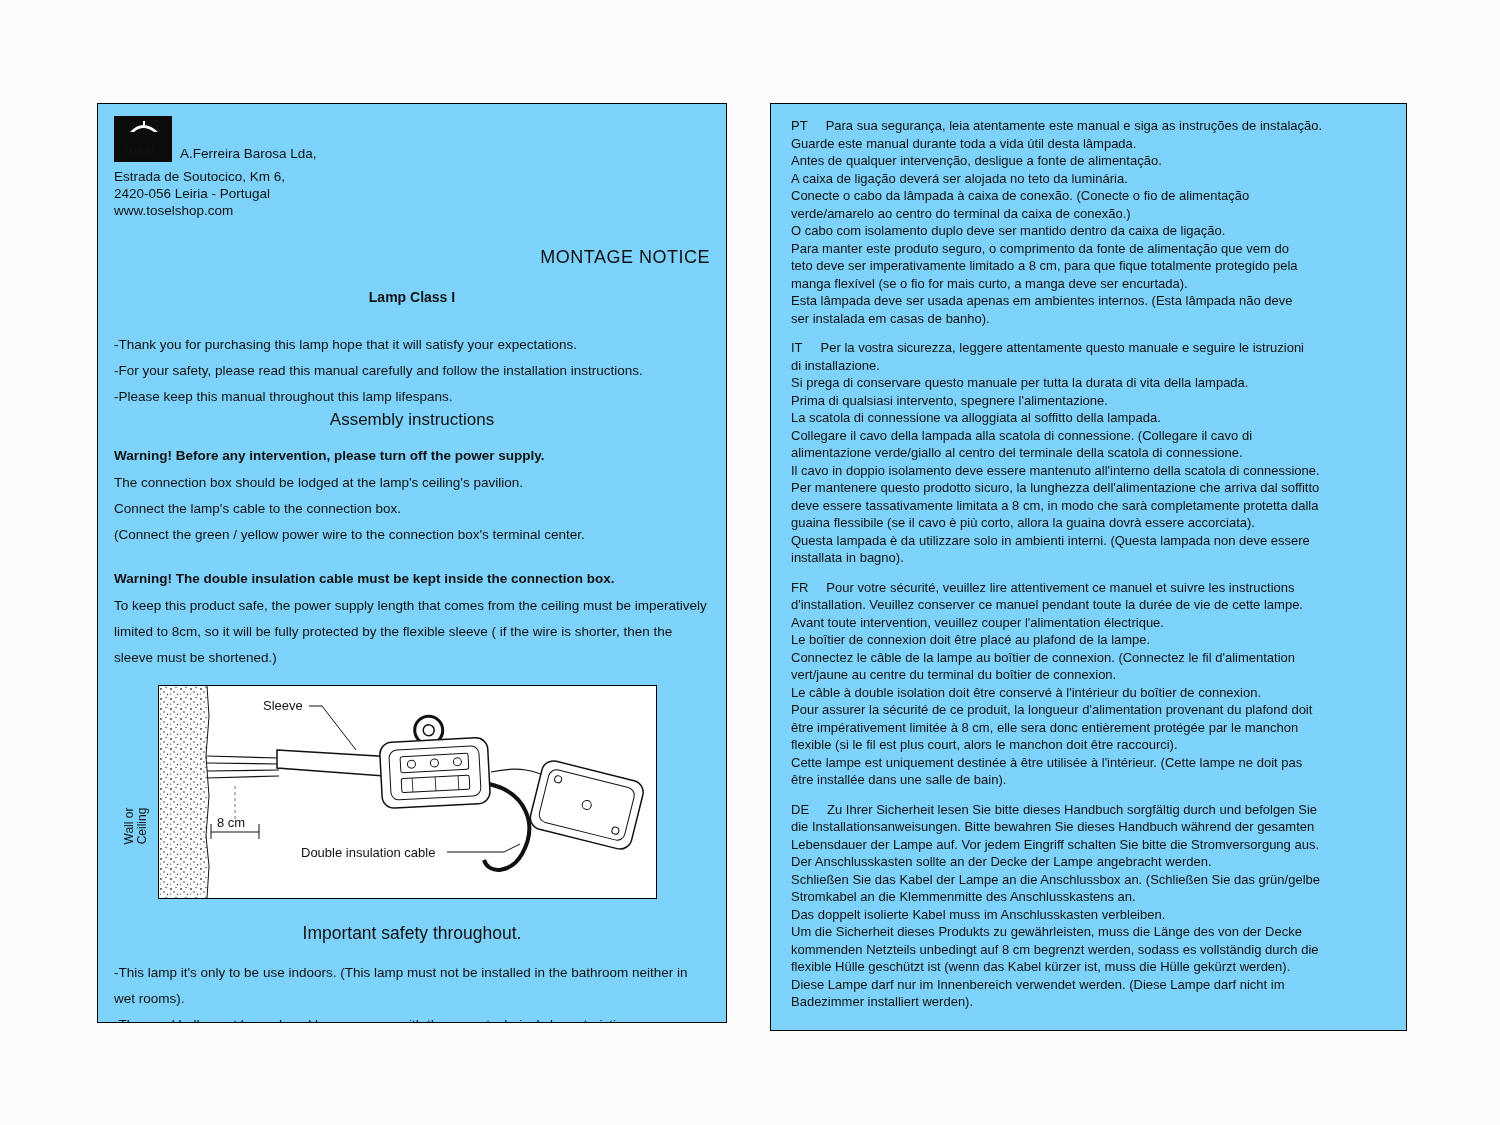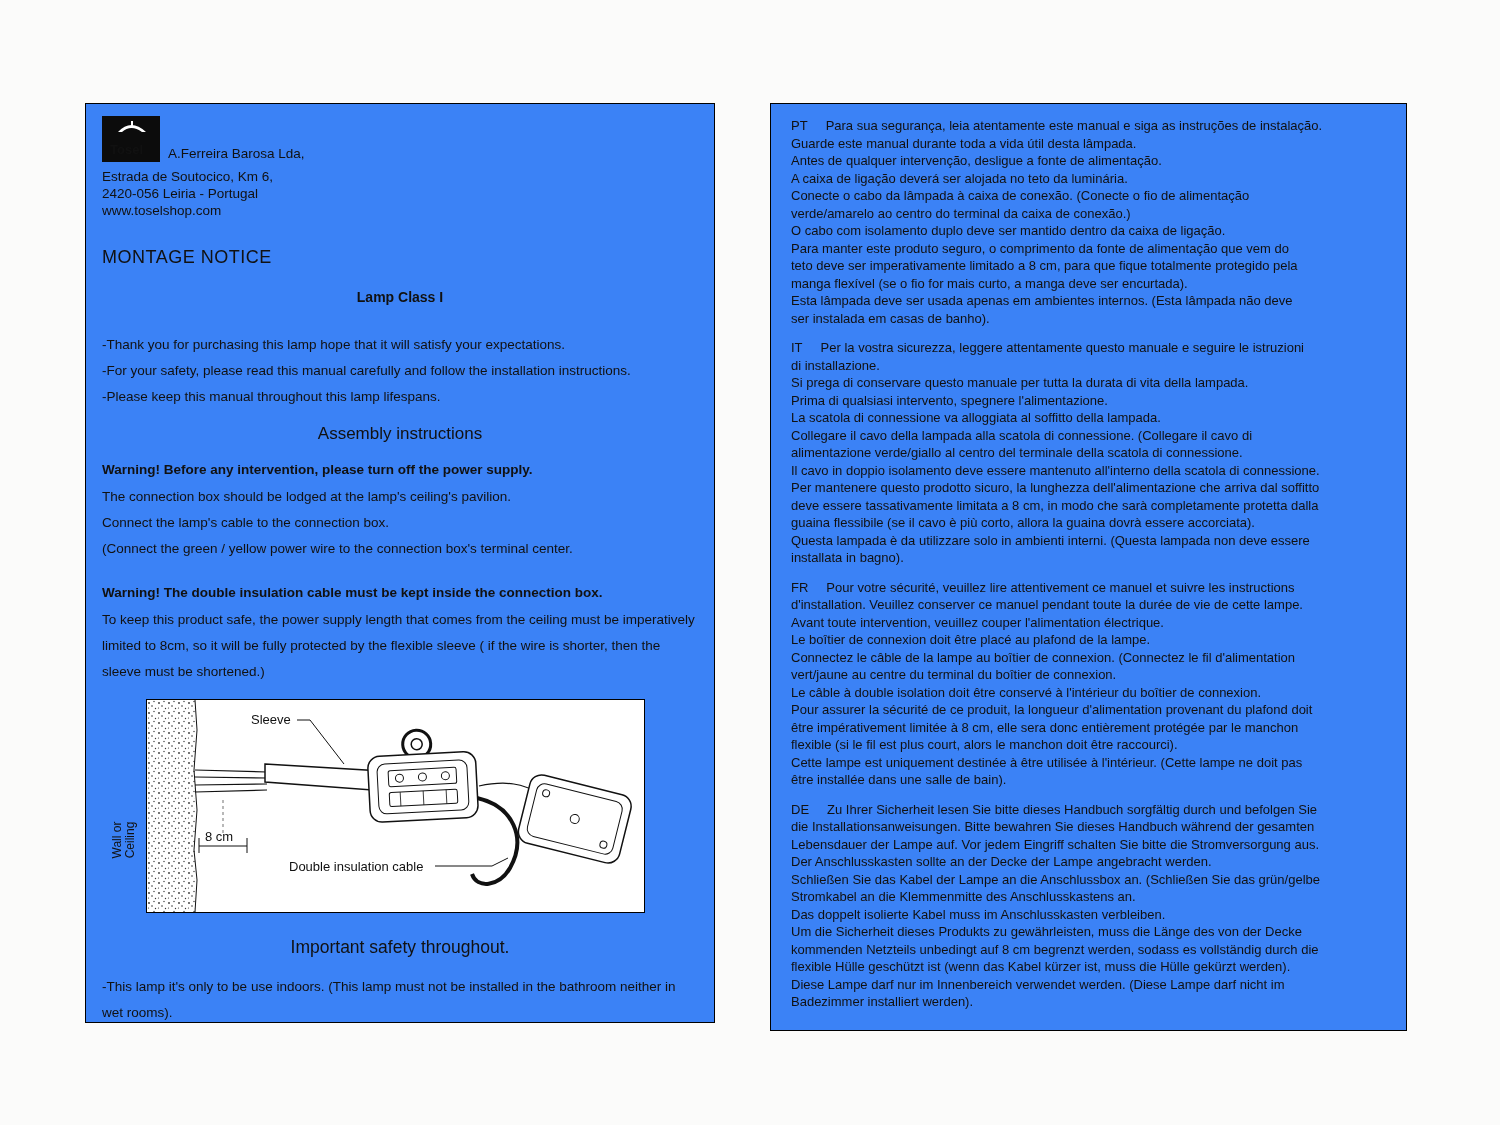--- a/index.html
+++ b/index.html
@@ -11,27 +11,27 @@
   }
   .canvas {
     position: relative;
     width: 1500px;
     height: 1125px;
     background: #fbfbfa;
     overflow: hidden;
   }
   .panel {
     position: absolute;
-    background: #3b82f6;
+    background: #7dd3fc;
     border: 1px solid #000;
     box-sizing: border-box;
     overflow: hidden;
   }
   .panel-left {
-    left: 85px; top: 103px;
+    left: 97px; top: 103px;
     width: 630px; height: 920px;
     padding: 12px 16px;
   }
   .panel-right {
     left: 770px; top: 103px;
     width: 637px; height: 928px;
     padding: 13px 20px;
     font-size: 13px;
     line-height: 17.5px;
   }
@@ -43,40 +43,40 @@
     width: 58px; height: 46px;
     background: #0c0c0c;
     position: relative;
     flex: 0 0 auto;
   }
   .logo svg { position: absolute; left: 0; top: 0; }
   .company { font-size: 13.5px; padding-bottom: 1px; }
   .address { font-size: 13.5px; line-height: 17px; margin-top: 6px; }
 
   .doc-title {
-    text-align: left;
+    text-align: right;
     font-size: 18px;
     letter-spacing: 0.5px;
     margin-top: 28px;
   }
   .doc-subtitle {
     text-align: center;
     font-size: 14px;
     font-weight: bold;
     margin-top: 21px;
   }
   .body-text {
     font-size: 13.5px;
     line-height: 26px;
   }
   .intro { margin-top: 27px; }
   .section-heading {
     text-align: center;
     font-size: 17px;
-    margin-top: 14px;
+    margin-top: 0;
   }
   .warning {
     font-weight: bold;
     margin-top: 13px;
   }
   .warning-2 { margin-top: 18px; }
   .para { margin-top: 1px; }
 
   
   .diagram-area { position: relative; margin-top: 14px; height: 216px; }

